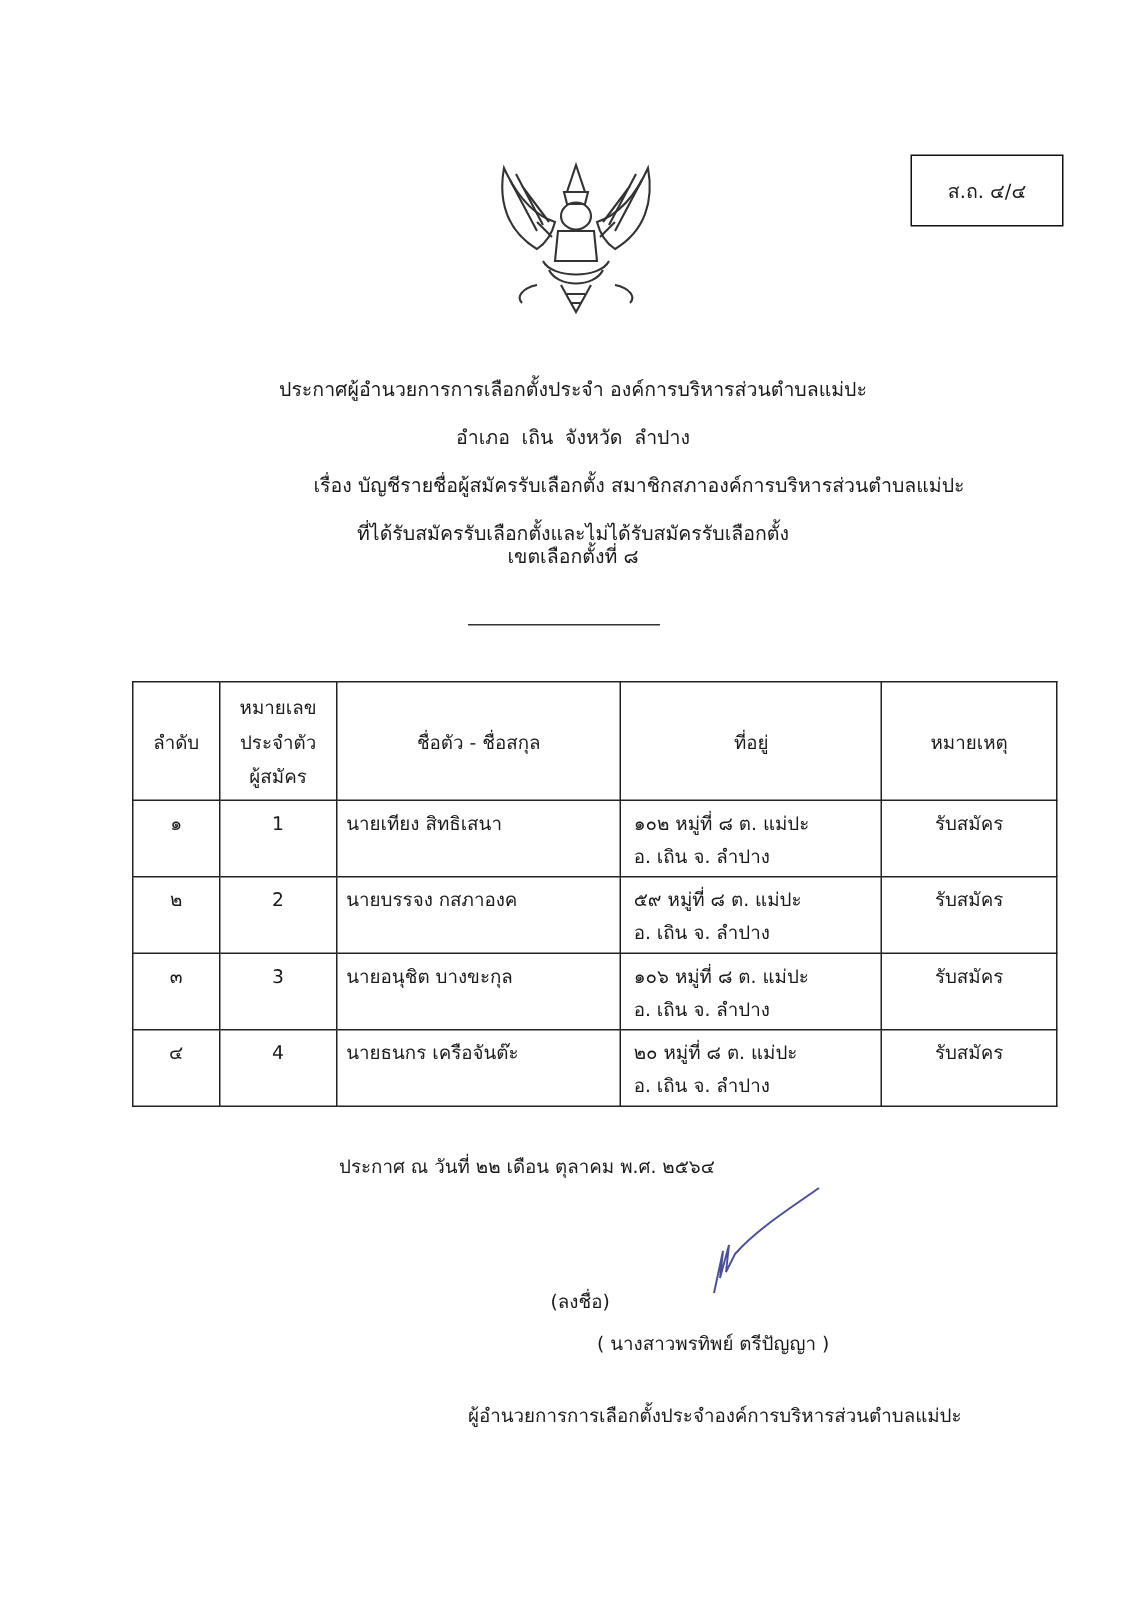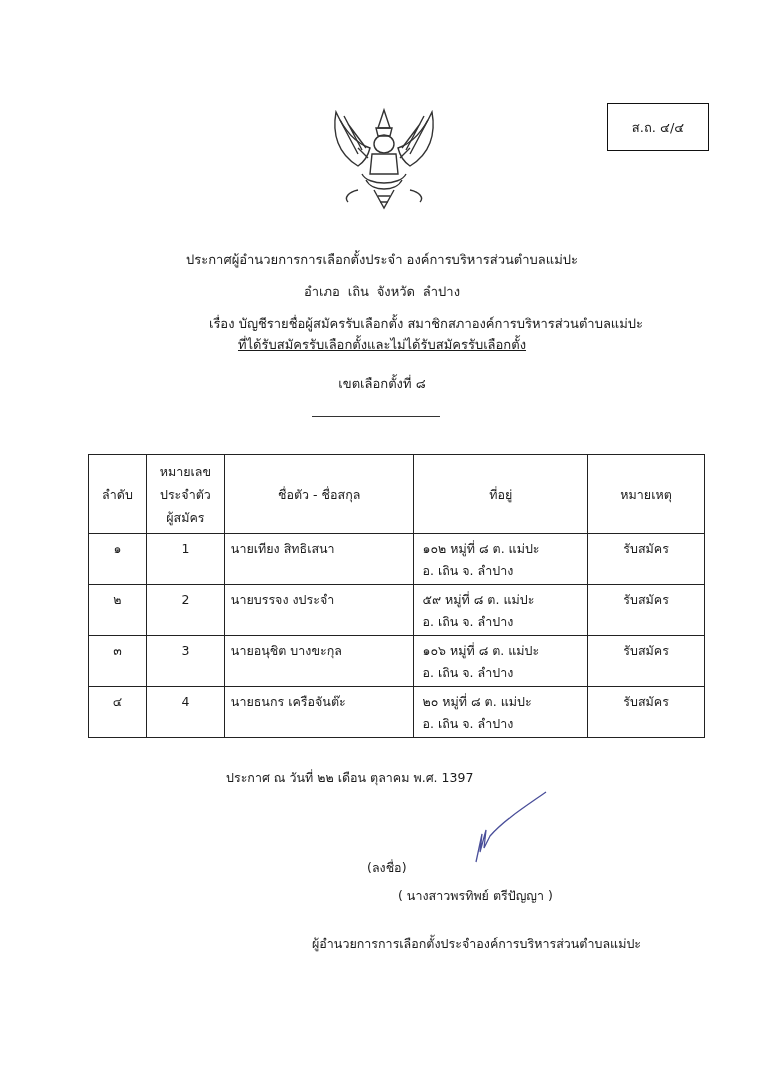--- a/index.html
+++ b/index.html
@@ -50,22 +50,22 @@
       <path d="M30 86 C20 88 16 94 20 98 M82 86 C92 88 96 94 92 98"></path>
       <path d="M46 86 L56 104 L66 86"></path>
       <path d="M50 92 L62 92 M52 98 L60 98"></path>
     </g>
   </svg>
 </div>
 
 <div class="abs heading" style="top:249px;">ประกาศผู้อำนวยการการเลือกตั้งประจำ องค์การบริหารส่วนตำบลแม่ปะ</div>
 <div class="abs heading" style="top:281px;font-family:Liberation Mono, monospace;">อำเภอ เถิน    จังหวัด ลำปาง</div>
 <div class="abs heading" style="top:313px;margin-left:44px;">เรื่อง  บัญชีรายชื่อผู้สมัครรับเลือกตั้ง สมาชิกสภาองค์การบริหารส่วนตำบลแม่ปะ</div>
-<div class="abs heading" style="top:334px;text-decoration:underline;">ที่ได้รับสมัครรับเลือกตั้งและไม่ได้รับสมัครรับเลือกตั้ง</div>
-<div class="abs heading" style="top:373px;text-align:center;">เขตเลือกตั้งที่  ๘</div>
+<div class="abs heading" style="top:345px;">ที่ได้รับสมัครรับเลือกตั้งและไม่ได้รับสมัครรับเลือกตั้ง</div>
+<div class="abs heading" style="top:360px;text-align:center;">เขตเลือกตั้งที่  ๘</div>
 <div class="abs rule"></div>
 
 <table class="cands">
   <colgroup>
     <col style="width:58px">
       <col style="width:78px">
       <col style="width:190px">
       <col style="width:174px">
       <col style="width:117px">
   </colgroup>
@@ -89,21 +89,21 @@
       <td class="name">นายเทียง  สิทธิเสนา</td>
       <td class="addr">
         <span class="line">๑๐๒  หมู่ที่ ๘  ต. แม่ปะ</span>
         <span class="line">อ. เถิน  จ. ลำปาง</span>
       </td>
       <td class="c">รับสมัคร</td>
     </tr>
     <tr>
       <td class="c">๒</td>
       <td class="c">2</td>
-      <td class="name">นายบรรจง  งประจำ</td>
+      <td class="name">นายบรรจง  กสภาองค</td>
       <td class="addr">
         <span class="line">๕๙  หมู่ที่ ๘  ต. แม่ปะ</span>
         <span class="line">อ. เถิน  จ. ลำปาง</span>
       </td>
       <td class="c">รับสมัคร</td>
     </tr>
     <tr>
       <td class="c">๓</td>
       <td class="c">3</td>
       <td class="name">นายอนุชิต  บางขะกุล</td>
@@ -119,21 +119,21 @@
       <td class="name">นายธนกร  เครือจันต๊ะ</td>
       <td class="addr">
         <span class="line">๒๐  หมู่ที่ ๘  ต. แม่ปะ</span>
         <span class="line">อ. เถิน  จ. ลำปาง</span>
       </td>
       <td class="c">รับสมัคร</td>
     </tr>
   </tbody>
 </table>
 
-<div class="abs footer-text" style="left:226px; top:768px;">ประกาศ  ณ  วันที่  ๒๒   เดือน  ตุลาคม   พ.ศ.  1397</div>
+<div class="abs footer-text" style="left:226px; top:768px;">ประกาศ  ณ  วันที่  ๒๒   เดือน  ตุลาคม   พ.ศ.  ๒๕๖๔</div>
 
 <div class="abs" style="left:470px; top:790px; width:80px; height:75px;">
   <svg width="80" height="75" viewBox="0 0 80 75">
     <path d="M6 72 L12 44 L10 62 L16 40 L14 58 L20 46 C34 30 56 16 76 2" fill="none" stroke="#4a4f9a" stroke-width="1.3"></path>
   </svg>
 </div>
 
 <div class="abs footer-text" style="left:367px; top:858px;">(ลงชื่อ)</div>
 <div class="abs footer-text" style="left:398px; top:886px;">( นางสาวพรทิพย์   ตรีปัญญา )</div>
 <div class="abs footer-text" style="left:312px; top:914px;margin-top:20px;">ผู้อำนวยการการเลือกตั้งประจำองค์การบริหารส่วนตำบลแม่ปะ</div>

